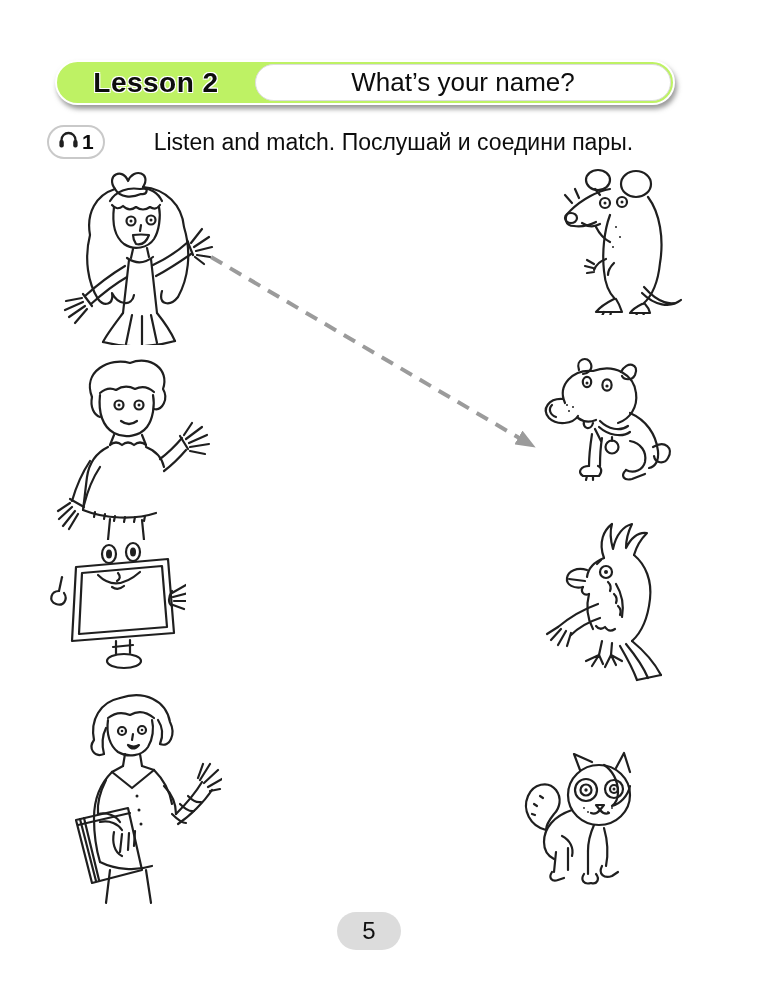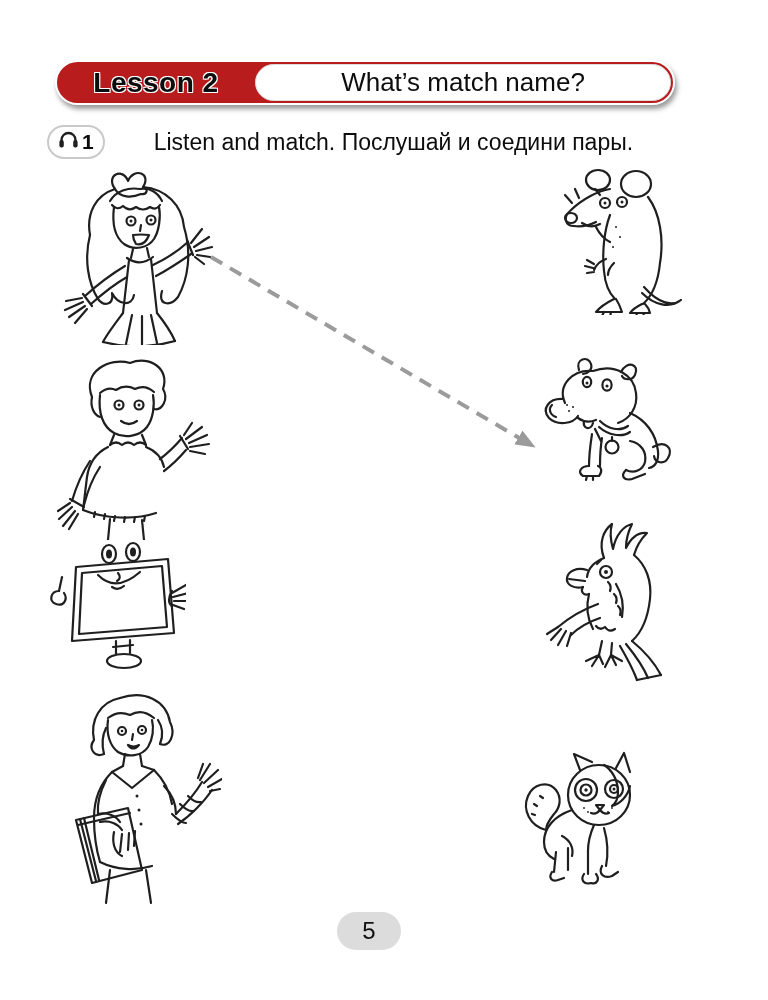--- a/index.html
+++ b/index.html
@@ -3,21 +3,21 @@
 <meta charset="utf-8">
 <style>
   html,body{margin:0;padding:0;background:#fff;}
   .page{
     position:relative;width:768px;height:1000px;background:#ffffff;overflow:hidden;
     font-family:"Liberation Sans", sans-serif;color:#111;
   }
   
   .lesson-banner{
     position:absolute;left:55px;top:60px;width:620px;height:45px;
-    background:#b91c1c;border-radius:23px;border:2px solid #fff;
+    background:#bef264;border-radius:23px;border:2px solid #fff;
     box-shadow:2px 4px 5px rgba(70,70,70,.55);
     box-sizing:border-box;
     text-decoration:underline;
   }
   .lesson-label{
     position:absolute;left:0;top:0;width:198px;height:41px;line-height:41px;
     text-align:center;font-size:28px;font-weight:bold;letter-spacing:.5px;color:#0d0d0d;
     text-shadow:-1px -1px 0 #fff,1px -1px 0 #fff,-1px 1px 0 #fff,1px 1px 0 #fff;
     white-space:nowrap;
   }
@@ -49,21 +49,21 @@
     background:#dcdcdc;text-align:center;line-height:38px;font-size:24px;color:#111;
   }
 </style>
 </head>
 <body>
 
 <div class="page">
 
   <div class="lesson-banner">
     <div class="lesson-label">Lesson 2</div>
-    <div class="banner-title-pill">What’s match name?</div>
+    <div class="banner-title-pill">What’s your name?</div>
   </div>
 
   <div class="task-row">
     <span class="audio-badge">
       <span>
         <svg width="21" height="20" viewBox="0 0 24 22">
           <path d="M4,17 L4,11 A8,8 0 0 1 20,11 L20,17" fill="none" stroke="#1f1f1f" stroke-width="2.6" stroke-linecap="round"></path>
           <rect x="1.6" y="11" width="5" height="8.5" rx="2.2" fill="#1f1f1f"></rect>
           <rect x="17.4" y="11" width="5" height="8.5" rx="2.2" fill="#1f1f1f"></rect>
         </svg>

